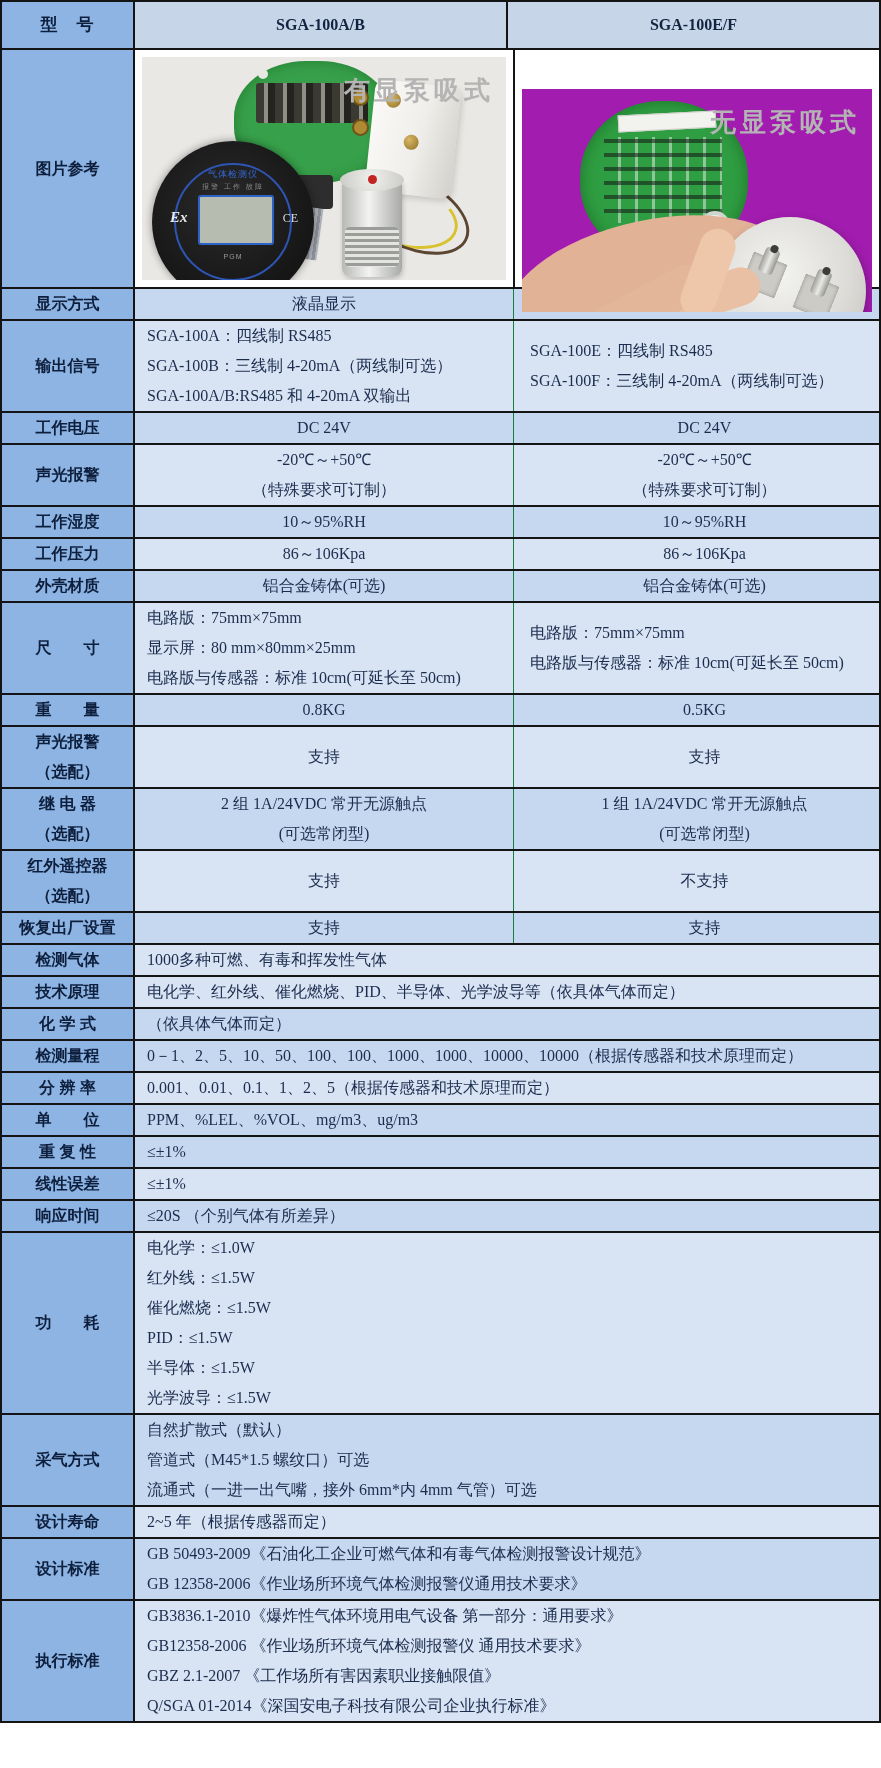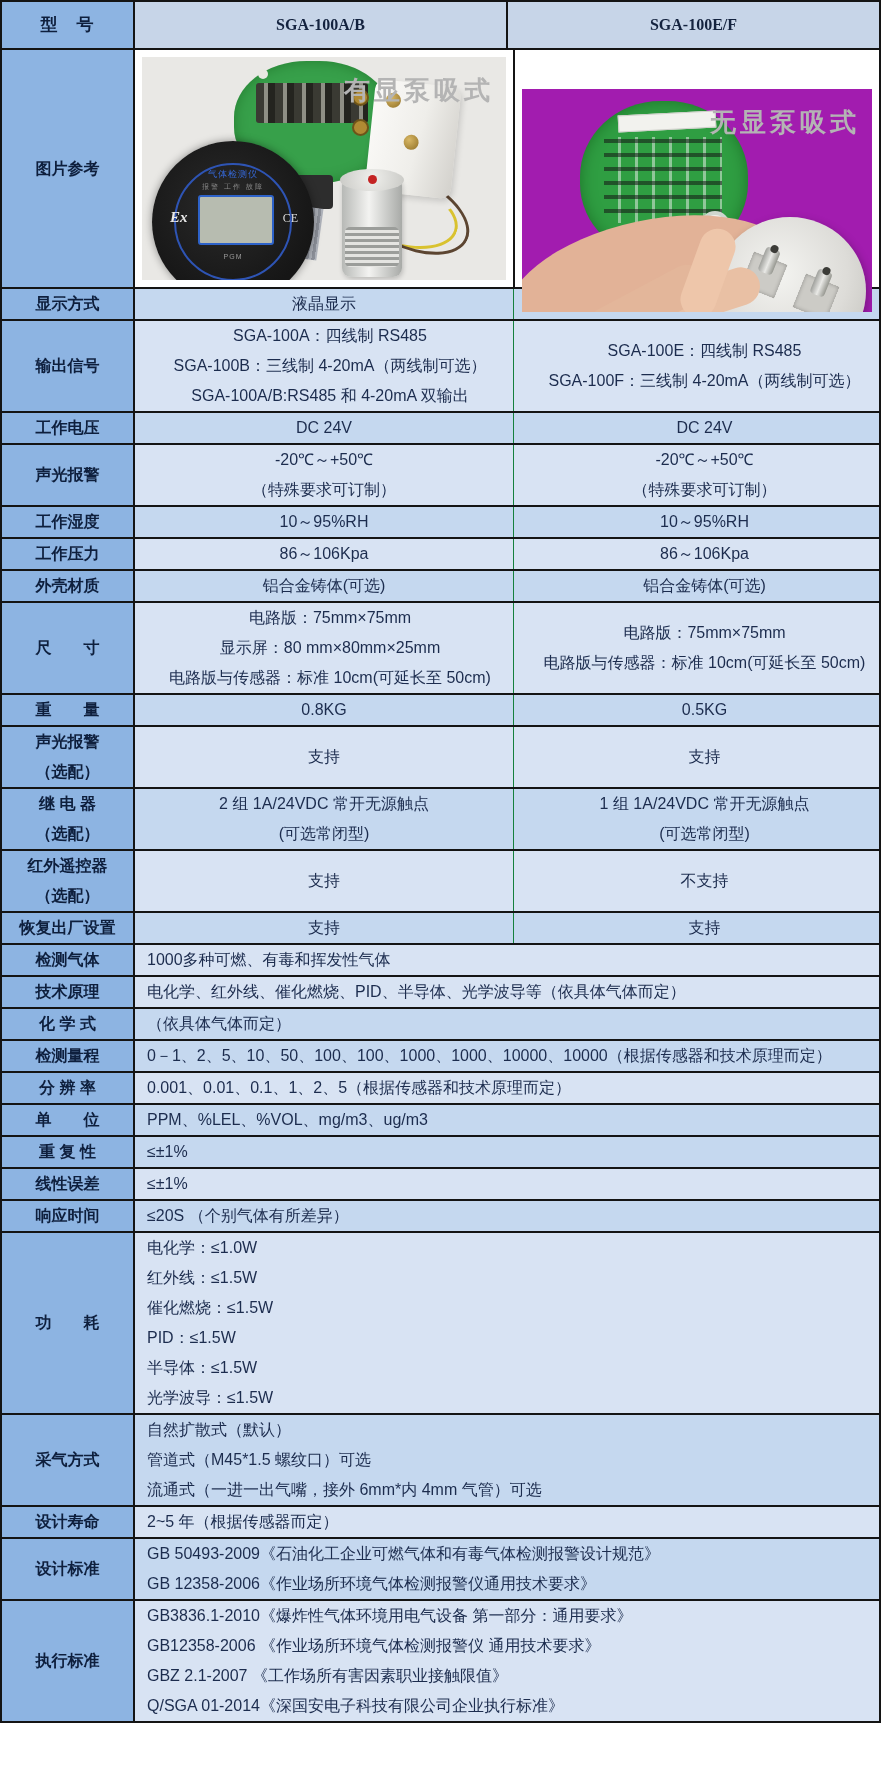--- a/index.html
+++ b/index.html
@@ -6,25 +6,25 @@
   body{width:881px;font-family:"Liberation Sans","DejaVu Sans",sans-serif;}
   .spec-table{width:881px;box-sizing:border-box;border:2px solid #141414;background:#fff;}
   .row{display:flex;border-top:2px solid #141414;}
   .row:first-child{border-top:none;}
   .cell{box-sizing:border-box;}
   .label-cell{flex:0 0 133px;width:133px;background:#8DB4E2;border-right:2px solid #141414;
     display:flex;flex-direction:column;justify-content:center;align-items:center;
     font-weight:bold;font-size:16px;color:#0e1f3d;text-align:center;}
   .label-cell .line{line-height:30px;}
   .value-cell{flex:1;display:flex;flex-direction:column;justify-content:center;align-items:center;
-    font-family:Liberation Sans, sans-serif;font-size:16px;color:#1c2c4e;}
+    font-family:Liberation Serif, serif;font-size:16px;color:#1c2c4e;}
   .value-cell .line{line-height:30px;white-space:nowrap;}
   .col-a{flex:0 0 378px;}
   .value-cell + .value-cell{border-left:1px solid #15803d;padding-left:16px;}
-  .align-left{align-items:center;padding-left:12px;}
+  .align-left{align-items:flex-start;padding-left:12px;}
   .span-row .value-cell{align-items:flex-start;padding-left:12px;}
   .shade-blue .value-cell{background:#c5d8ef;}
   .shade-light .value-cell{background:#d8e3f3;}
   
   .header-row{height:46px;}
   .header-row .label-cell{font-size:17px;letter-spacing:1px;}
   .model-cell{flex:1;background:#c7d5e8;display:flex;align-items:center;justify-content:center;
     font-family:"Liberation Serif","DejaVu Serif",serif;font-size:16px;font-weight:bold;color:#14233f;}
   .model-cell + .model-cell{border-left:2px solid #141414;}
   

